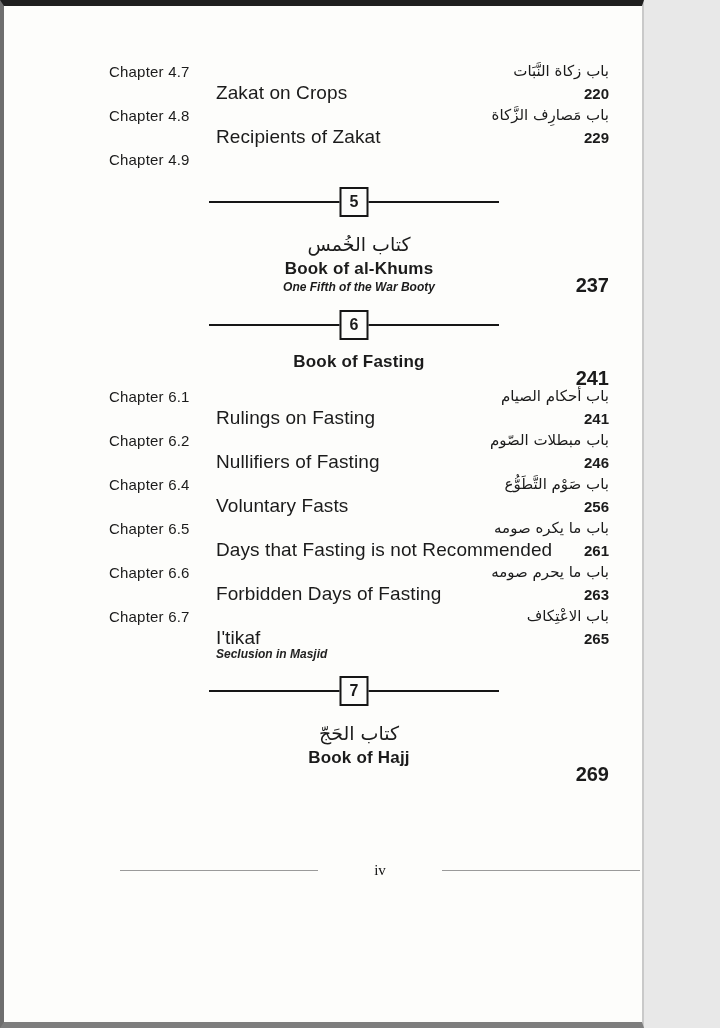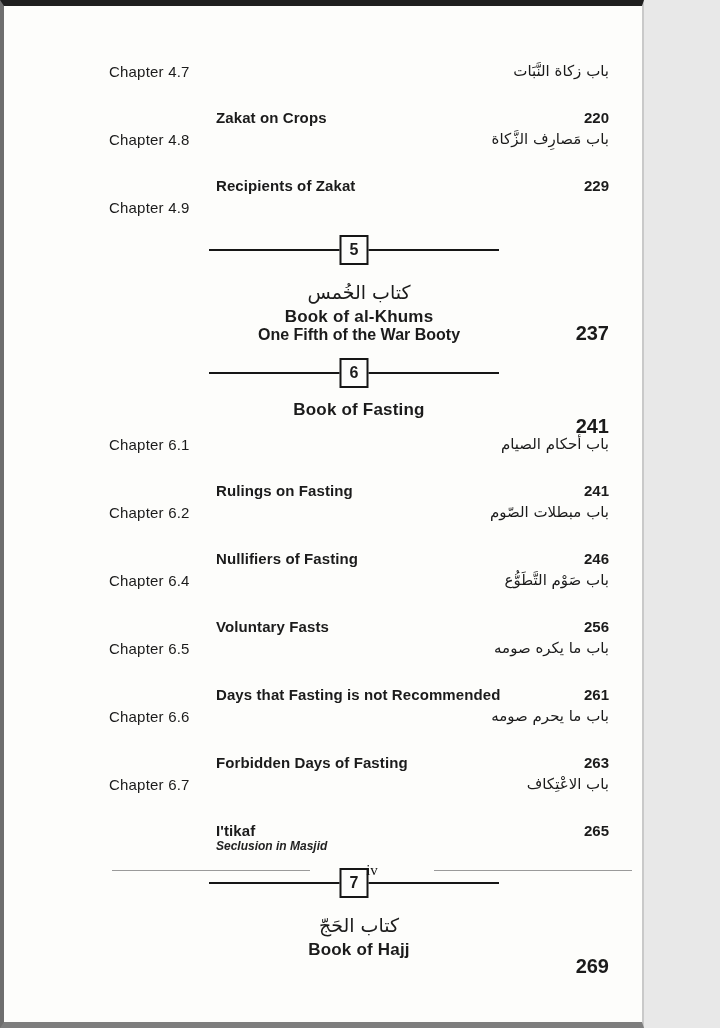--- a/index.html
+++ b/index.html
@@ -21,21 +21,21 @@
   
   .chapter-row { display: flex; margin-bottom: 1px; }
   .ch-label { flex: 0 0 107px; font-size: 15px; line-height: 25px; letter-spacing: .2px; }
   .ch-body { flex: 1 1 auto; min-width: 0; }
   .ch-arabic {
     font-family: "DejaVu Sans", sans-serif;
     font-size: 15px; line-height: 25px;
     text-align: right; unicode-bidi: plaintext;
   }
   .title-line { display: flex; justify-content: space-between; align-items: baseline; line-height: 17px; }
-  .ch-title { font-size: 15px; font-weight: 700; letter-spacing: .1px; margin-top: 25px; }
+  .ch-title { font-size: 19px; font-weight: 400; letter-spacing: .1px; }
   .ch-page { font-size: 15px; font-weight: 700; padding-left: 12px; white-space: nowrap; }
   .ch-subtitle { font-size: 12px; font-style: italic; font-weight: 600; line-height: 14px; color: #222; }
 
   
   .divider { position: relative; width: 290px; margin: 15px 0 10px 100px; height: 32px; }
   .divider::before {
     content: ""; position: absolute; left: 0; right: 0; top: 14px; height: 2px; background: #161616;
   }
   .divider-box {
     position: absolute; left: 50%; top: 0; transform: translateX(-50%);
@@ -46,25 +46,25 @@
 
   
   .sec-heading { text-align: center; margin-bottom: 12px; }
   .sec-arabic {
     font-family: "DejaVu Sans", sans-serif;
     font-size: 19px; line-height: 30px; unicode-bidi: plaintext;
   }
   .sec-title-line { position: relative; line-height: 20px; }
   .sec-title { font-size: 17px; font-weight: 700; letter-spacing: .2px; }
   .sec-page { position: absolute; right: 0; top: 16px; font-size: 20px; font-weight: 700; }
-  .sec-subtitle { font-size: 16px; font-weight: 700; line-height: 16px; }
+  .sec-subtitle { font-size: 12px; font-weight: 700; font-style: italic; line-height: 16px; }
 
   
   .footer {
-    position: absolute; left: 108px; top: 856px; width: 520px;
+    position: absolute; left: 116px; top: 856px; width: 520px;
     display: flex; align-items: center;
   }
   .rule { flex: 1 1 auto; height: 1px; background: #9a9a9a; }
   .folio {
     flex: 0 0 auto; padding: 0 56px;
     font-family: "Liberation Serif", serif; font-size: 15px; color: #111;
   }
 </style>
 </head>
 <body>

